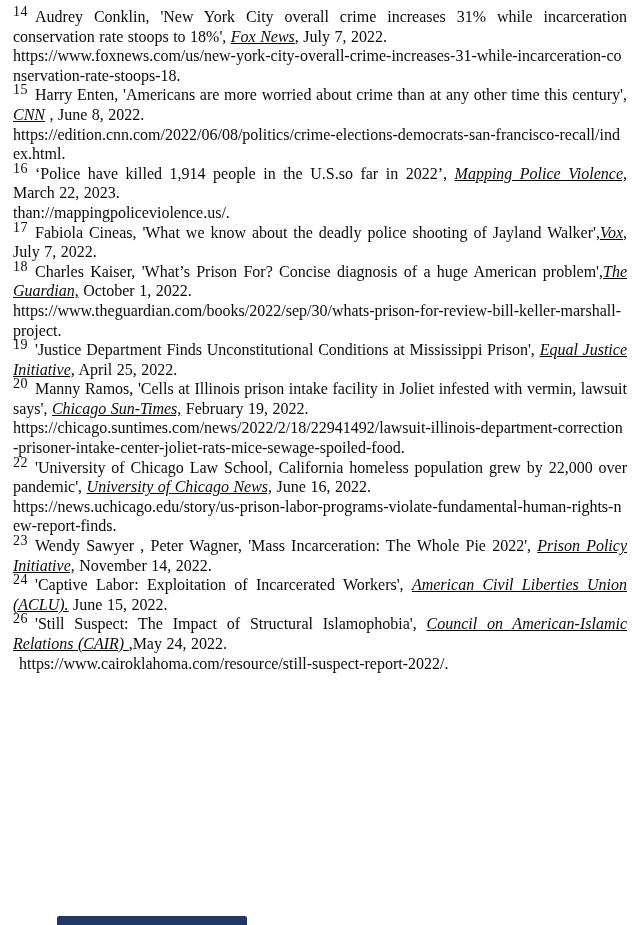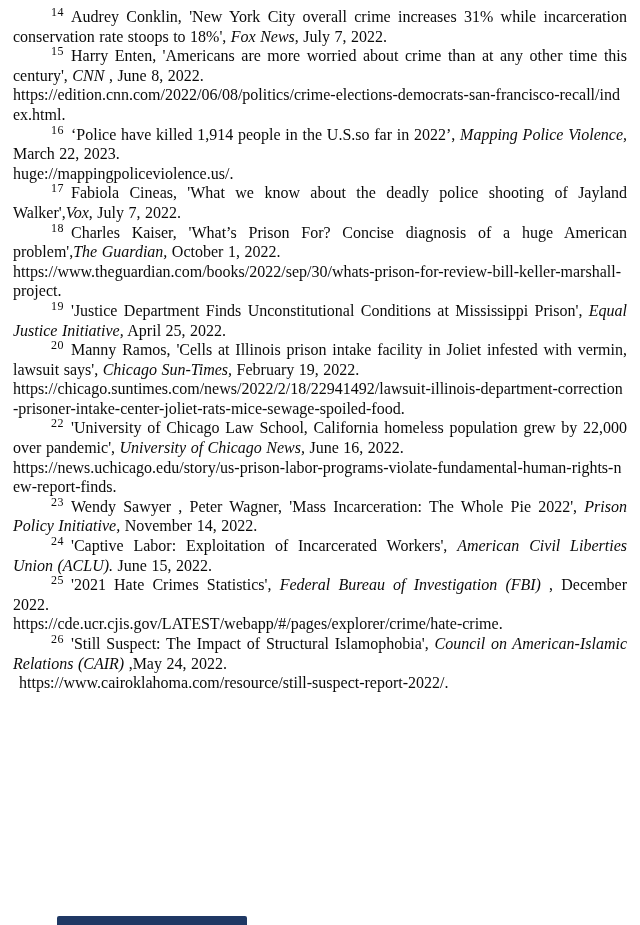--- a/index.html
+++ b/index.html
@@ -21,29 +21,29 @@
     padding: 7px 13px 0 13px;
   }
   p.fn {
     margin: 0;
     font-size: 16px;
     line-height: 19.6px;
     text-align: justify;
     word-spacing: 0.5px;
   }
   p.fn sup {
-    font-size: 12px;
+    font-size: 14px;
     line-height: 0;
     vertical-align: 6px;
     margin-right: 7px;
     letter-spacing: 0.5px;
-    margin-left: 38px;
   }
   .it {
     font-style: italic;
+    text-decoration: underline;
   }
   .url {
     word-break: break-all;
   }
   .url.indent {
     padding-left: 6px;
   }
   .bottom-bar {
     position: absolute;
     left: 57px;
@@ -51,27 +51,26 @@
     width: 190px;
     height: 9px;
     border-radius: 2px 2px 0 0;
   }
 </style>
 </head>
 <body>
 
 <div class="page" style="background: rgb(255, 255, 255); color: rgb(10, 10, 10);">
   <div class="fn-list">
-      <p class="fn"><sup>14</sup><span>Audrey Conklin, 'New York City overall crime increases 31% while incarceration conservation rate stoops to 18%', </span><span class="it">Fox News</span><span>, July 7, 2022.</span><br></p>
+      <p class="fn"><sup>14</sup><span>Audrey Conklin, 'New York City overall crime increases 31% while incarceration conservation rate stoops to 18%', </span><span class="it">Fox News</span><span>, July 7, 2022.</span><br><span class="url">https://www.foxnews.com/us/new-york-city-overall-crime-increases-31-while-incarceration-conservation-rate-stoops-18.</span></p>
       <p class="fn"><sup>15</sup><span>Harry Enten, 'Americans are more worried about crime than at any other time this century', </span><span class="it">CNN</span><span> , June 8, 2022.</span><br><span class="url">https://edition.cnn.com/2022/06/08/politics/crime-elections-democrats-san-francisco-recall/index.html.</span></p>
-      <p class="fn"><sup>16</sup><span>‘Police have killed 1,914 people in the U.S.so far in 2022’, </span><span class="it">Mapping Police Violence,</span><span> March 22, 2023.</span><br><span class="url">huge://mappingpoliceviolence.us/.</span></p>
+      <p class="fn"><sup>16</sup><span>‘Police have killed 1,914 people in the U.S.so far in 2022’, </span><span class="it">Mapping Police Violence,</span><span> March 22, 2023.</span><br><span class="url">than://mappingpoliceviolence.us/.</span></p>
       <p class="fn"><sup>17</sup><span>Fabiola Cineas, 'What we know about the deadly police shooting of Jayland Walker',</span><span class="it">Vox</span><span>, July 7, 2022.</span><br></p>
       <p class="fn"><sup>18</sup><span>Charles Kaiser, 'What’s Prison For? Concise diagnosis of a huge American problem',</span><span class="it">The Guardian,</span><span> October 1, 2022.</span><br><span class="url">https://www.theguardian.com/books/2022/sep/30/whats-prison-for-review-bill-keller-marshall-project.</span></p>
       <p class="fn"><sup>19</sup><span>'Justice Department Finds Unconstitutional Conditions at Mississippi Prison', </span><span class="it">Equal Justice Initiative,</span><span> April 25, 2022.</span><br></p>
       <p class="fn"><sup>20</sup><span>Manny Ramos, 'Cells at Illinois prison intake facility in Joliet infested with vermin, lawsuit says', </span><span class="it">Chicago Sun-Times,</span><span> February 19, 2022.</span><br><span class="url">https://chicago.suntimes.com/news/2022/2/18/22941492/lawsuit-illinois-department-correction-prisoner-intake-center-joliet-rats-mice-sewage-spoiled-food.</span></p>
       <p class="fn"><sup>22</sup><span>'University of Chicago Law School, California homeless population grew by 22,000 over pandemic', </span><span class="it">University of Chicago News,</span><span> June 16, 2022.</span><br><span class="url">https://news.uchicago.edu/story/us-prison-labor-programs-violate-fundamental-human-rights-new-report-finds.</span></p>
       <p class="fn"><sup>23</sup><span>Wendy Sawyer , Peter Wagner, 'Mass Incarceration: The Whole Pie 2022', </span><span class="it">Prison Policy Initiative,</span><span> November 14, 2022.</span><br></p>
       <p class="fn"><sup>24</sup><span>'Captive Labor: Exploitation of Incarcerated Workers', </span><span class="it">American Civil Liberties Union (ACLU).</span><span> June 15, 2022.</span><br></p>
-      <p class="fn"><sup>25</sup><span>'2021 Hate Crimes Statistics', </span><span class="it">Federal Bureau of Investigation (FBI) </span><span>, December 2022.</span><br><span class="url">https://cde.ucr.cjis.gov/LATEST/webapp/#/pages/explorer/crime/hate-crime.</span></p>
       <p class="fn"><sup>26</sup><span>'Still Suspect: The Impact of Structural Islamophobia', </span><span class="it">Council on American-Islamic Relations (CAIR) </span><span>,May 24, 2022.</span><br><span class="url indent">https://www.cairoklahoma.com/resource/still-suspect-report-2022/.</span></p>
     </div>
   <div class="bottom-bar" style="background: rgb(31, 56, 100);"></div>
 </div>
 
 </body></html>

